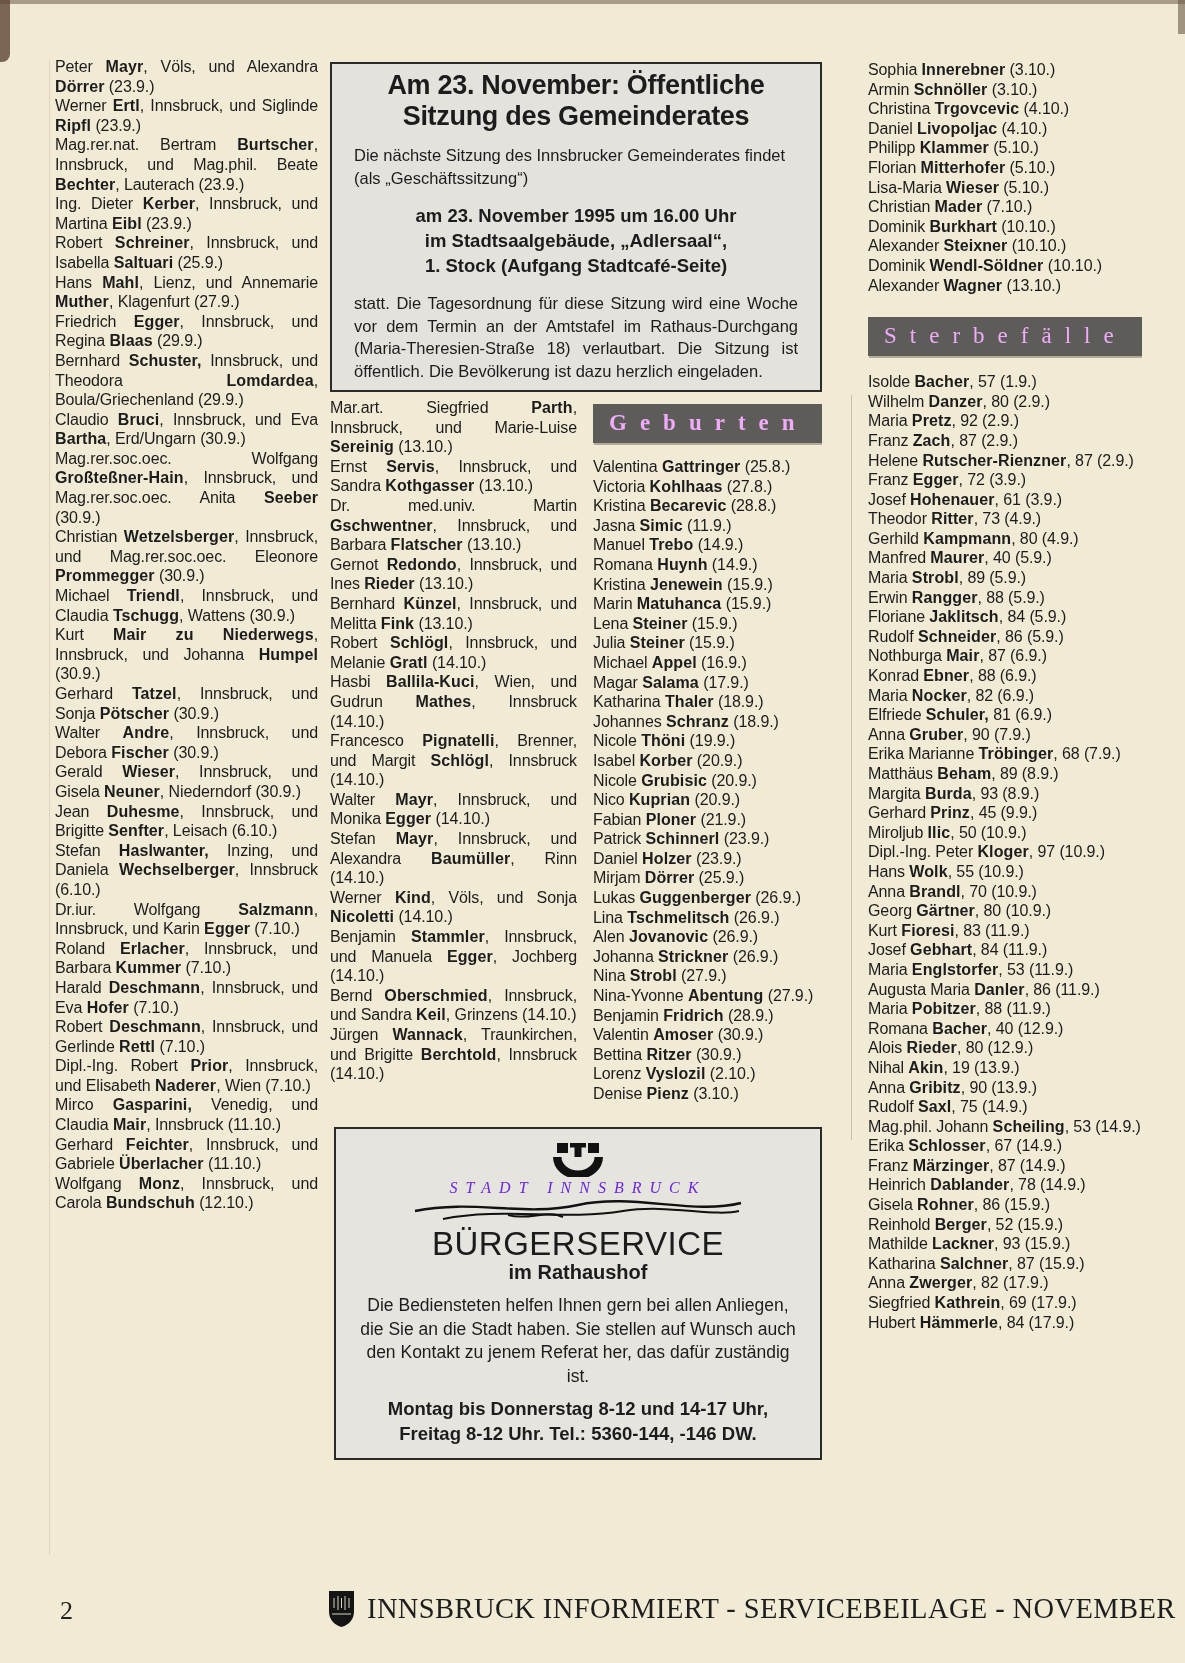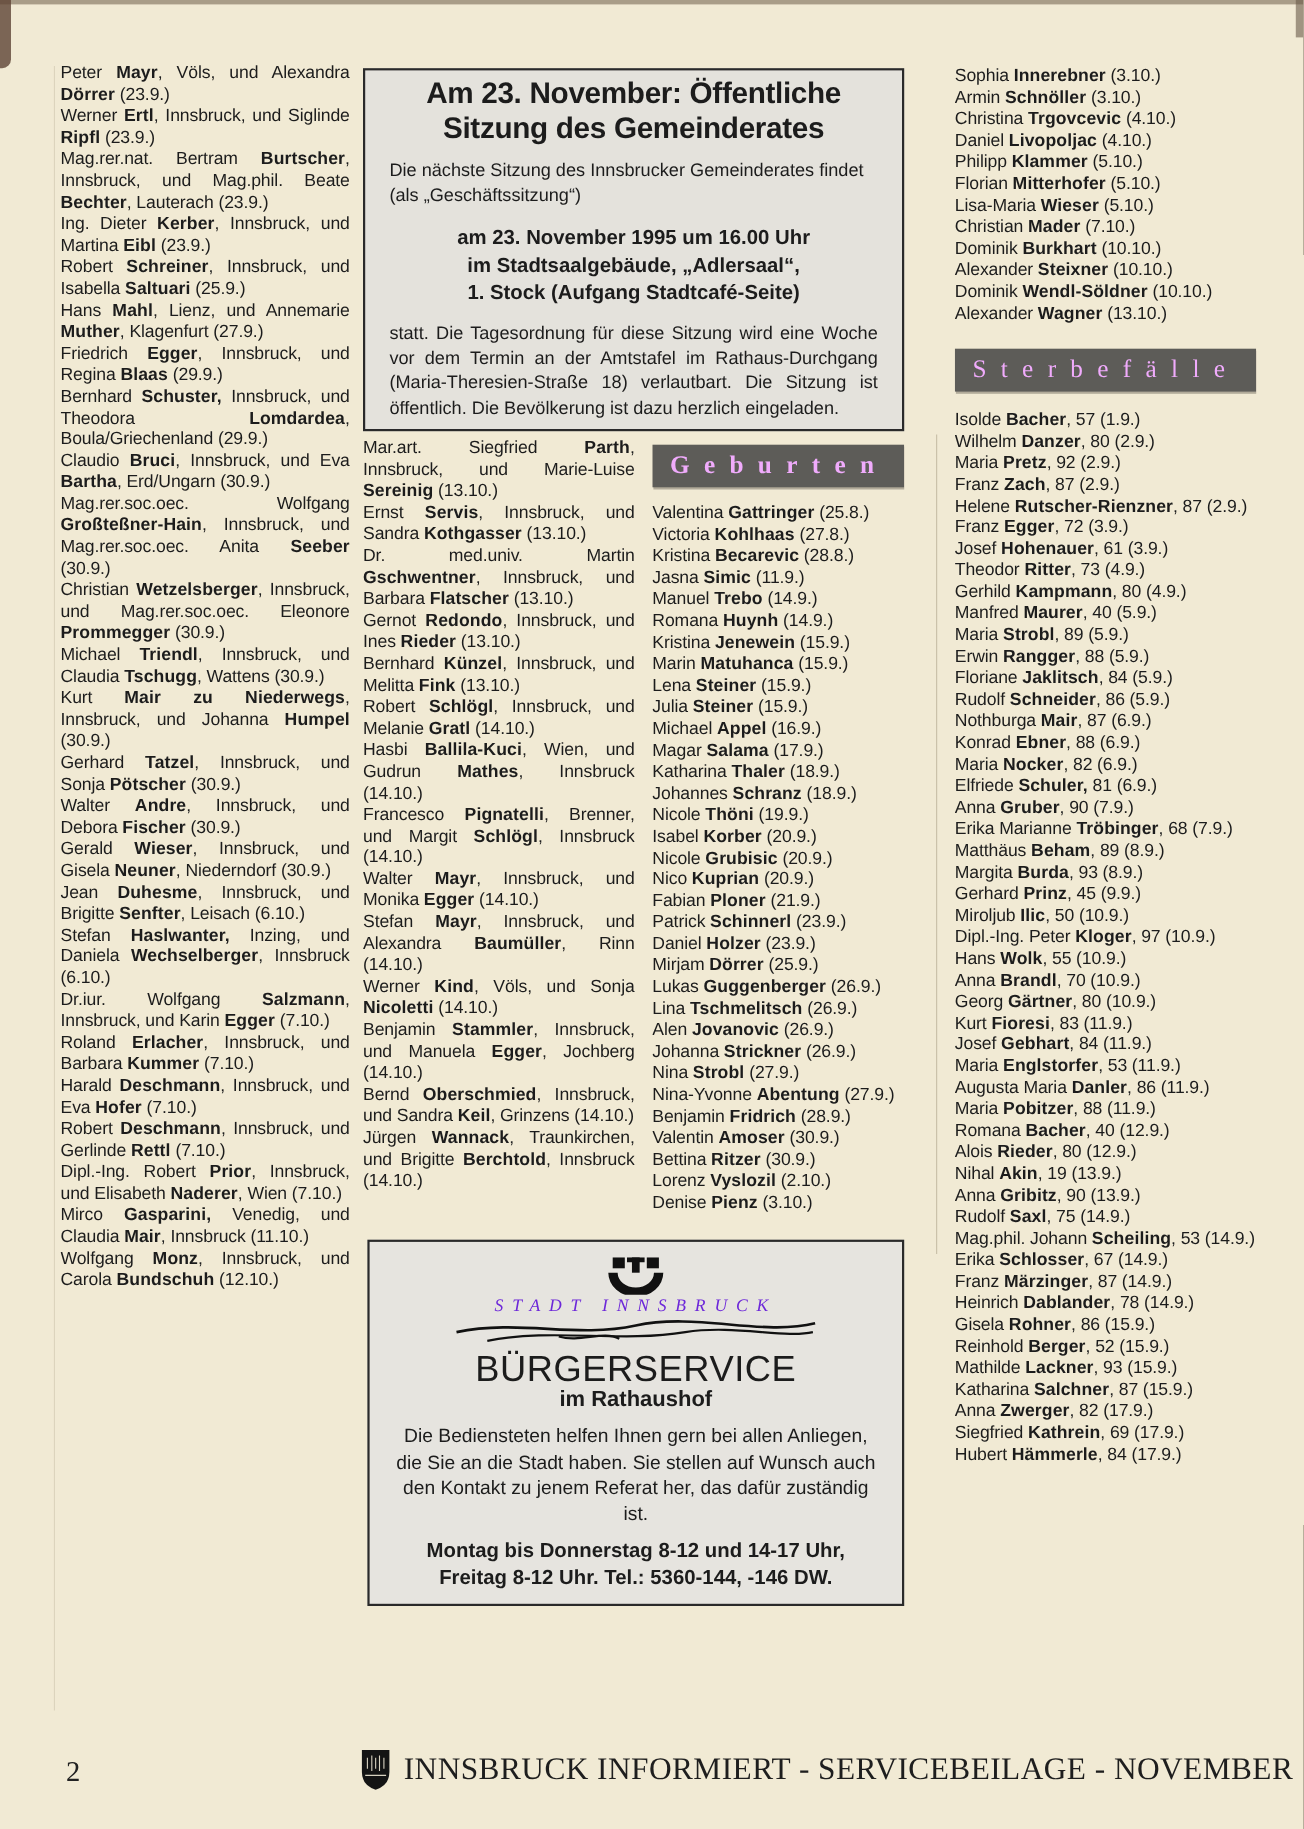--- a/index.html
+++ b/index.html
@@ -130,20 +130,21 @@
       <p class="entry">Walter <b>Andre</b>, Innsbruck, und Debora <b>Fischer</b> (30.9.)</p>
       <p class="entry">Gerald <b>Wieser</b>, Innsbruck, und Gisela <b>Neuner</b>, Niederndorf (30.9.)</p>
       <p class="entry">Jean <b>Duhesme</b>, Innsbruck, und Brigitte <b>Senfter</b>, Leisach (6.10.)</p>
       <p class="entry">Stefan <b>Haslwanter,</b> Inzing, und Daniela <b>Wechselberger</b>, Innsbruck (6.10.)</p>
       <p class="entry">Dr.iur. Wolfgang <b>Salzmann</b>, Innsbruck, und Karin <b>Egger</b> (7.10.)</p>
       <p class="entry">Roland <b>Erlacher</b>, Innsbruck, und Barbara <b>Kummer</b> (7.10.)</p>
       <p class="entry">Harald <b>Deschmann</b>, Innsbruck, und Eva <b>Hofer</b> (7.10.)</p>
       <p class="entry">Robert <b>Deschmann</b>, Innsbruck, und Gerlinde <b>Rettl</b> (7.10.)</p>
       <p class="entry">Dipl.-Ing. Robert <b>Prior</b>, Innsbruck, und Elisabeth <b>Naderer</b>, Wien (7.10.)</p>
       <p class="entry">Mirco <b>Gasparini,</b> Venedig, und Claudia <b>Mair</b>, Innsbruck (11.10.)</p>
+      <p class="entry">Gerhard <b>Feichter</b>, Innsbruck, und Gabriele <b>Überlacher</b> (11.10.)</p>
       <p class="entry">Wolfgang <b>Monz</b>, Innsbruck, und Carola <b>Bundschuh</b> (12.10.)</p>
     </div>
 
   <div class="council-box">
     <h1 class="council-title">Am 23. November: Öffentliche Sitzung des Gemeinderates</h1>
     <p class="council-intro">Die nächste Sitzung des Innsbrucker Gemeinderates findet (als „Geschäftssitzung“)</p>
     <div class="council-when">
       <div>am 23. November 1995 um 16.00 Uhr</div>
       <div>im Stadtsaalgebäude, „Adlersaal“,</div>
       <div>1. Stock (Aufgang Stadtcafé-Seite)</div>

